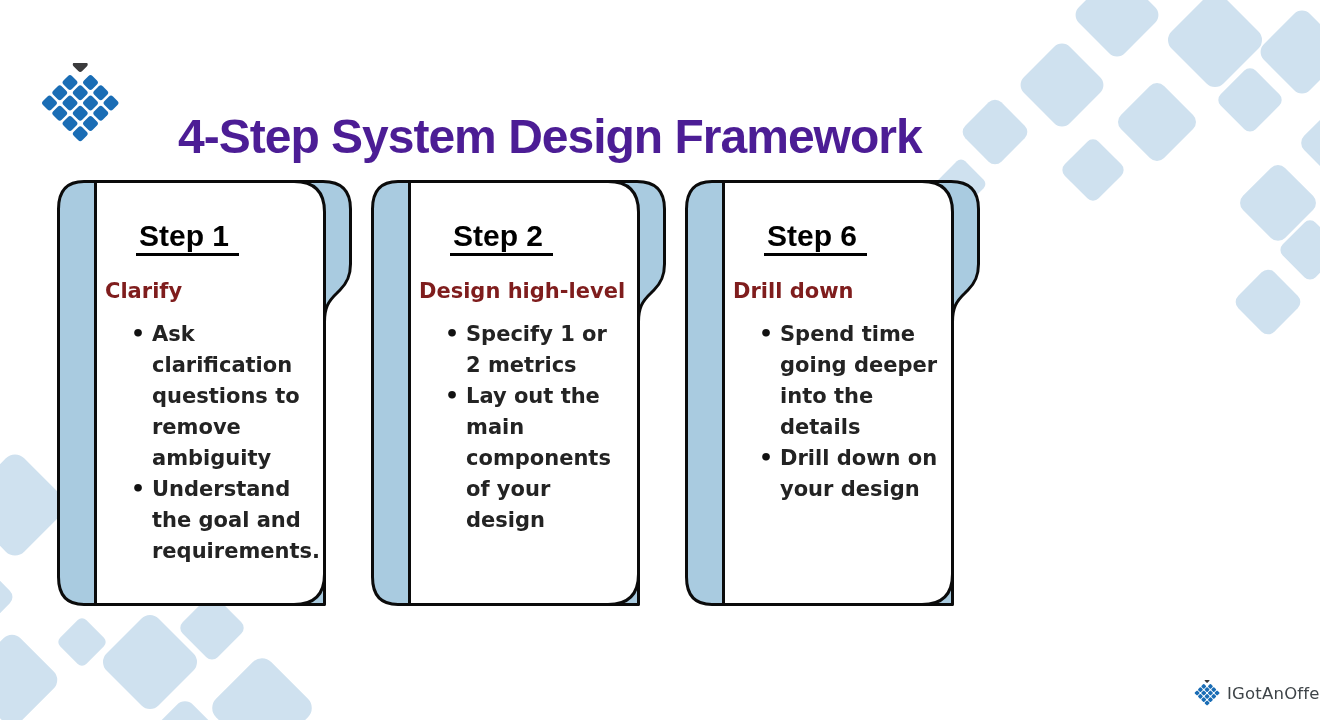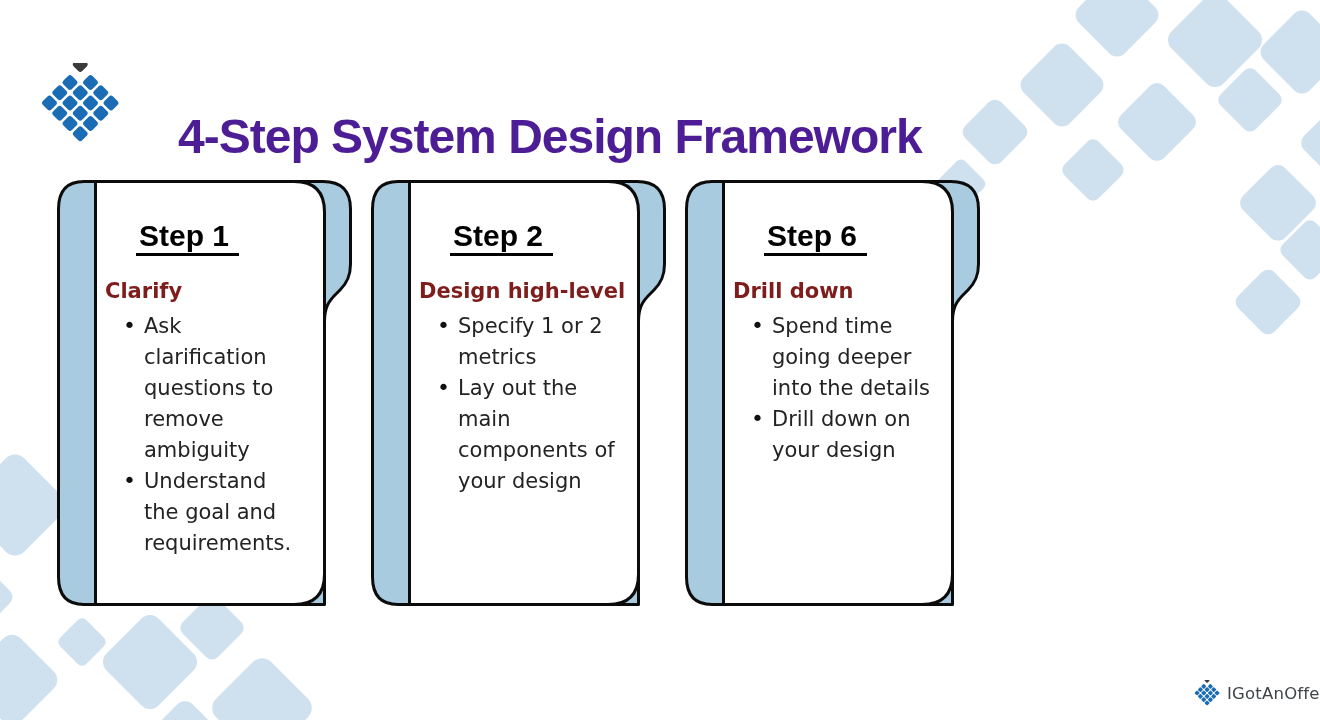--- a/index.html
+++ b/index.html
@@ -31,22 +31,22 @@
   }
   .step-title span {
     display:inline-block; border-bottom:3px solid #000;
     padding:0 10px 1px 3px; line-height:33px;
   }
   .card-heading {
     margin-top:20px; font-weight:bold; font-size:21px;
     line-height:31px; color:#7f1d1d;
   }
   .card ul {
-    margin:4px; padding:0 0 0 35px; width:161px; list-style:none;
-    font-size:21px; line-height:31px; color:#232323;
+    margin:12px; padding:0 0 0 35px; width:161px; list-style:none;
+    font-size:21px; line-height:31px; color:#232323;font-weight:bold;
   }
   .card li { position:relative; }
   .card li::before {
     content:"\2022"; position:absolute; left:-21px; top:-1px;
     font-size:22px; color:#111;
   }
   
   .footer-brand {
     position:absolute; left:1194px; top:680px; z-index:2;
     display:flex; align-items:center; gap:7px;

